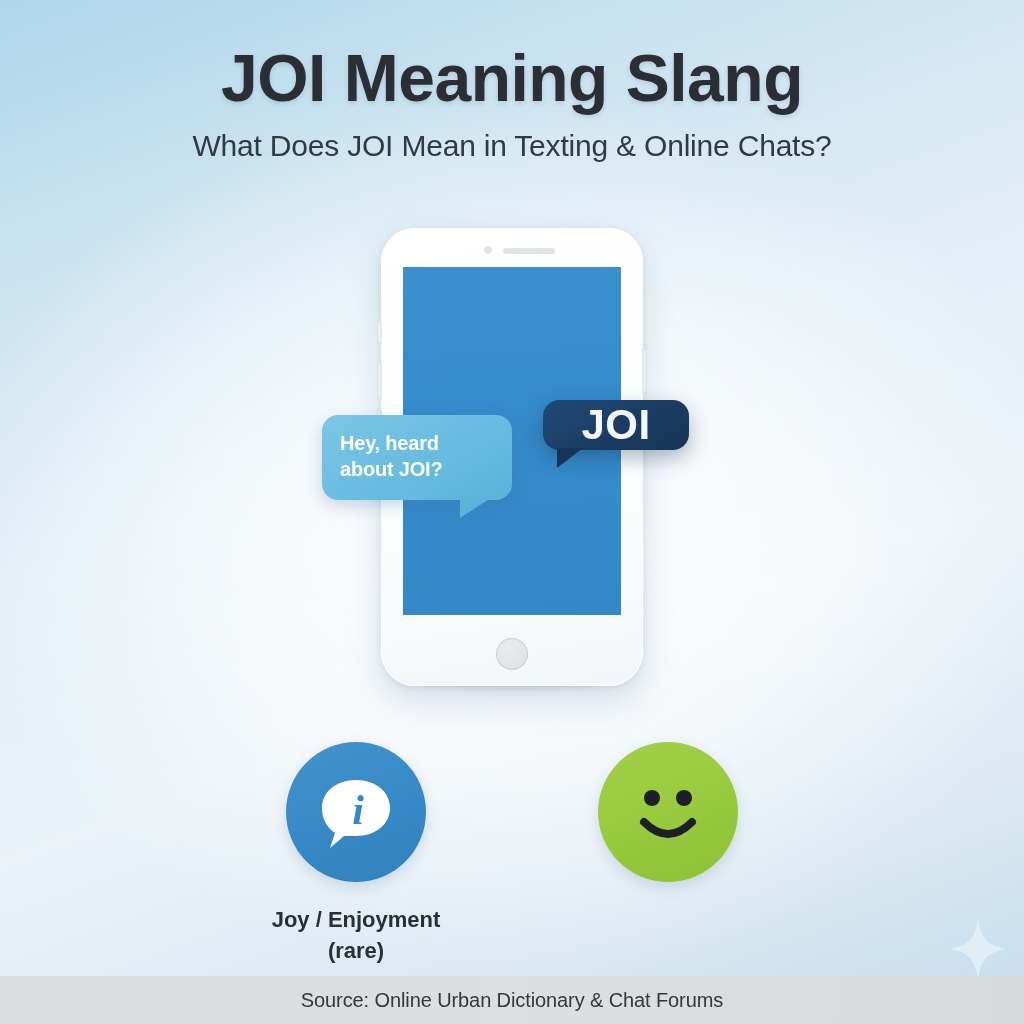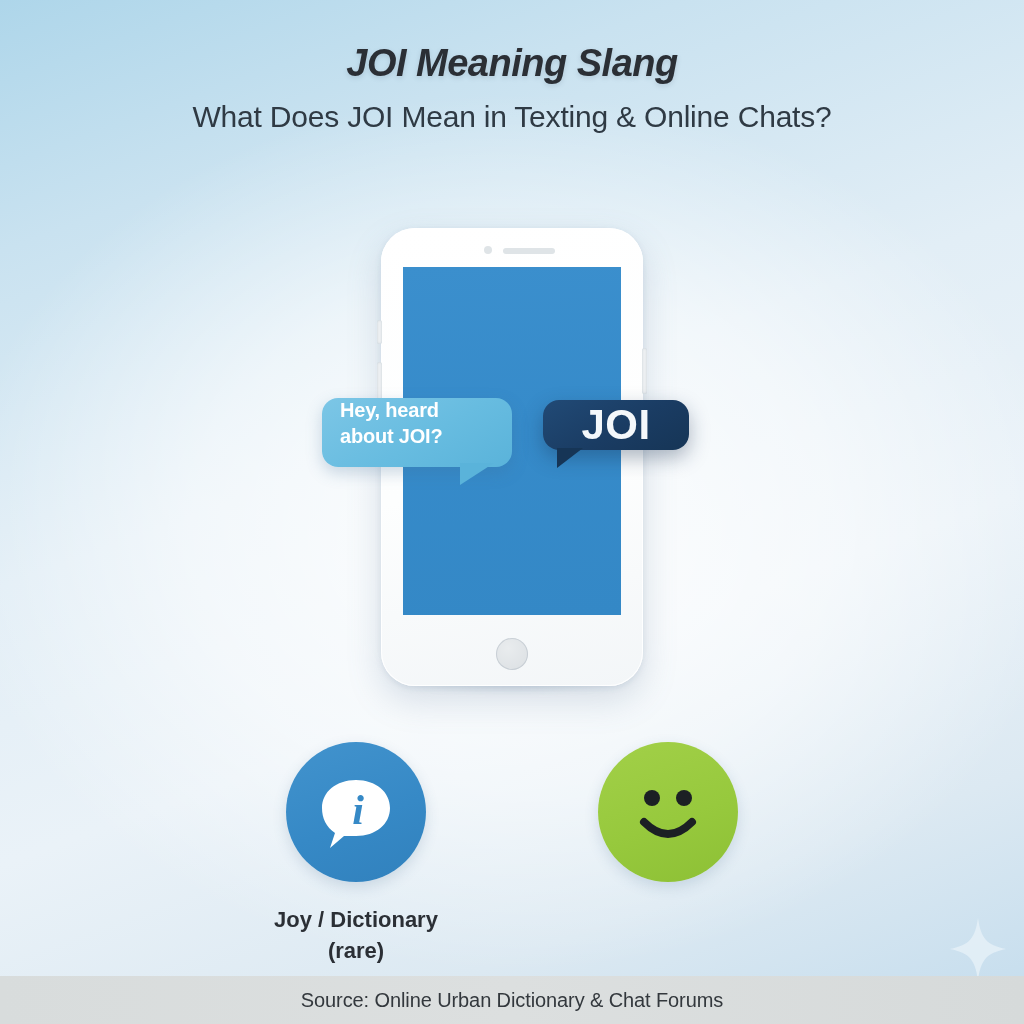--- a/index.html
+++ b/index.html
@@ -22,27 +22,26 @@
 
   
   .header {
     position: absolute;
     top: 44px;
     left: 0;
     width: 100%;
     text-align: center;
   }
   .title {
-    font-size: 38px;
+    font-size: 66px;
     font-weight: bold;
     color: #2b2f35;
     letter-spacing: -0.5px;
     line-height: 1.05;
     text-shadow: 0 2px 5px rgba(80,100,120,0.20);
-    font-style: italic;
   }
   .subtitle {
     margin-top: 16px;
     font-size: 30px;
     font-weight: normal;
     color: #2f3a44;
     letter-spacing: -0.2px;
   }
 
   
@@ -127,23 +126,23 @@
     position: absolute;
     border-radius: 16px;
   }
   .bubble .tail {
     position: absolute;
     width: 0;
     height: 0;
   }
   .bubble-left {
     left: 322px;
-    top: 398px;
+    top: 415px;
     width: 190px;
-    padding: 0 18px 18px 18px;
+    padding: 16px 18px 18px 18px;
     background: linear-gradient(150deg, #7cc6e6 0%, #67bce0 55%, #5ab3da 100%);
     color: #ffffff;
     font-size: 20px;
     font-weight: bold;
     line-height: 1.28;
     letter-spacing: -0.2px;
     box-shadow: 0 6px 16px rgba(60,110,150,0.26);
   }
   .bubble-left .tail {
     left: 138px;
@@ -281,21 +280,21 @@
   <div class="features">
 
     <div class="feature">
       <div class="feature-circle circle-blue">
         <svg width="92" height="92" viewBox="0 0 92 92">
           <path d="M46 14 C66 14 80 26 80 42 C80 58 66 70 46 70 L34 70 L20 82 L25 67 C16 61 12 52 12 42 C12 26 26 14 46 14 Z" fill="#ffffff"></path>
           <text x="48" y="58" font-family="Liberation Serif, serif" font-size="42" font-style="italic" font-weight="bold" fill="#3689c6" text-anchor="middle">i</text>
         </svg>
       </div>
       <div class="feature-label">
-        <span>Joy / Dictionary</span>
+        <span>Joy / Enjoyment</span>
         <span class="note">(rare)</span>
       </div>
     </div>
 
     <div class="feature">
       <div class="feature-circle circle-green">
         <svg width="104" height="104" viewBox="0 0 104 104">
           <circle cx="36" cy="38" r="8" fill="#1c2024"></circle>
           <circle cx="68" cy="38" r="8" fill="#1c2024"></circle>
           <path d="M28 62 Q52 86 76 62" stroke="#1c2024" stroke-width="8" fill="none" stroke-linecap="round"></path>

